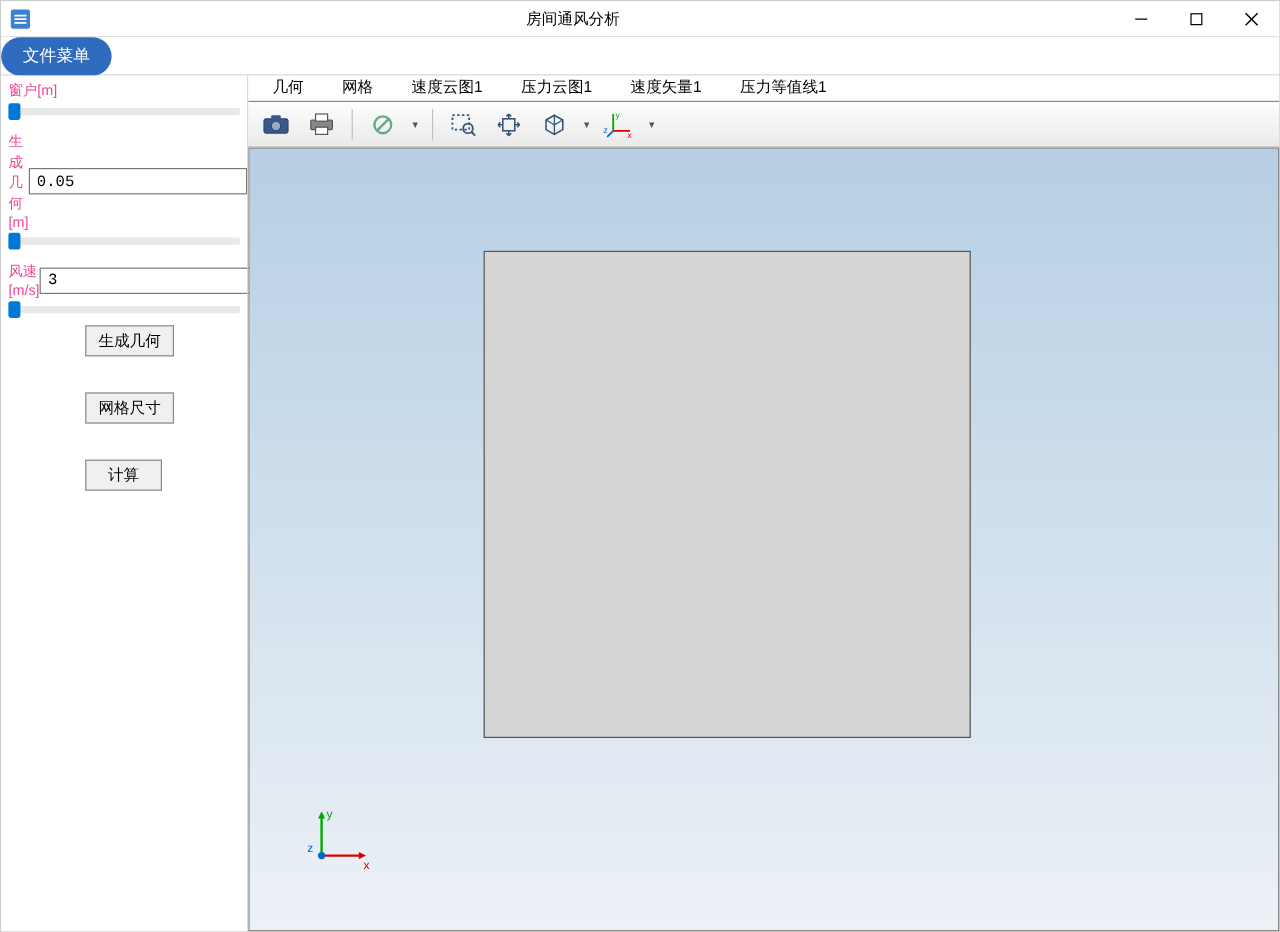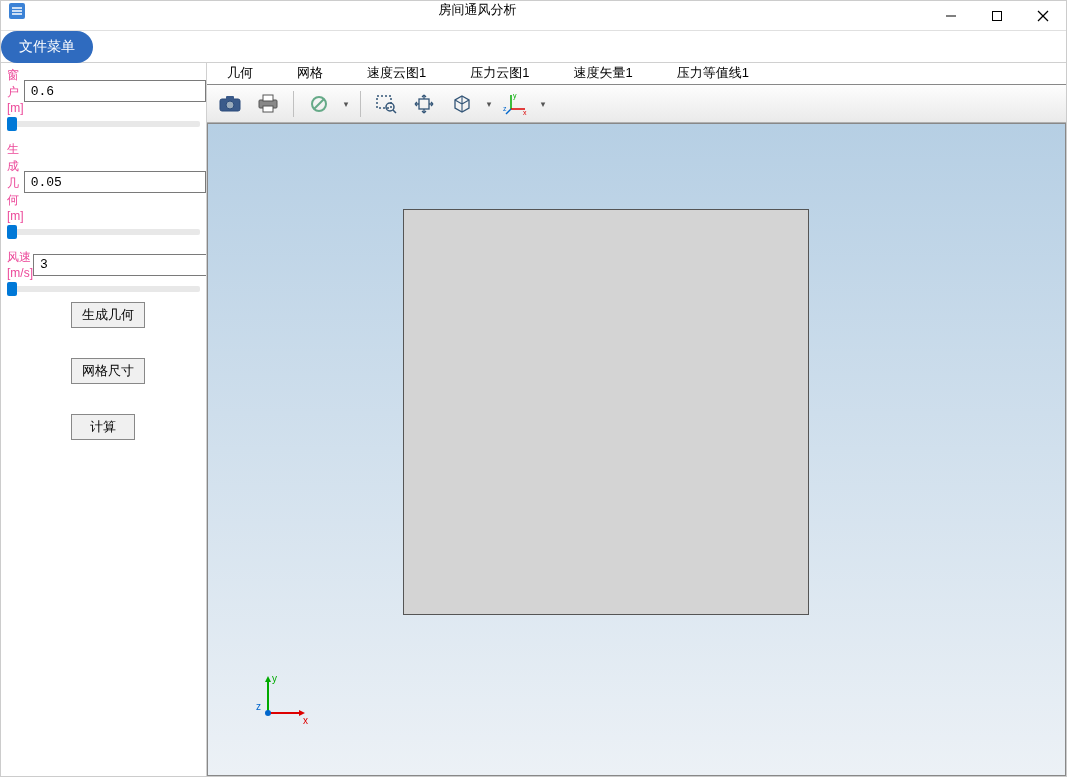--- a/index.html
+++ b/index.html
@@ -1,35 +1,35 @@
 <!DOCTYPE html>
 <html><head>
 <meta charset="utf-8">
 <style>
 * { box-sizing: border-box; margin: 0; padding: 0; }
 body { font-family: "Microsoft YaHei", "SimSun", Arial, sans-serif; font-size: 13px; background: #f0f0f0; overflow: hidden; width: 1067px; height: 777px; }
 .window { width: 1067px; height: 777px; background: #fff; display: flex; flex-direction: column; border: 1px solid #ccc; }
-.titlebar { height: 30px; display: flex; background: #fff; border-bottom: 1px solid #e0e0e0; }
+.titlebar { height: 30px; display: flex; align-items: center; background: #fff; border-bottom: 1px solid #e0e0e0; }
 .titlebar-icon { width: 20px; height: 20px; margin-left: 6px; display: flex; align-items: center; justify-content: center; }
 .titlebar-title { flex: 1; text-align: center; font-size: 13px; color: #000; }
 .sysbtns { display: flex; }
 .sysbtn { width: 46px; height: 30px; display: flex; align-items: center; justify-content: center; cursor: pointer; }
 .menu-row { height: 32px; background: #fff; display: flex; align-items: flex-start; border-bottom: 1px solid #d0d0d0; }
 .file-menu-btn { background: #2f6bbf; color: #fff; padding: 6px 18px; font-size: 14px; cursor: pointer; height: 32px; display: flex; align-items: center; border-radius: 16px; }
 .body-area { flex: 1; display: flex; }
 .sidebar { width: 205px; background: #fff; padding: 0; display: flex; flex-direction: column; }
 .param-row { display: flex; align-items: center; padding: 2px 4px; margin-top: 2px; }
 .param-label { width: 70px; font-size: 12px; color: #ec4899; padding-left: 2px; }
 .param-input { flex: 1; height: 22px; border: 1px solid #7a7a7a; padding: 0 6px; font-size: 13px; font-family: "Courier New", monospace; }
 .slider-track { height: 6px; margin: 4px 6px 10px 6px; background: #e8e8e8; border-radius: 2px; position: relative; }
 .slider-thumb { position: absolute; left: 0; top: -4px; width: 10px; height: 14px; background: #0078d7; border-radius: 2px; }
 .action-btns { padding-left: 70px; }
 .action-btn { display: block; margin-bottom: 30px; padding: 3px 10px; background: #f0f0f0; border: 1px solid #888; cursor: pointer; font-size: 13px; min-width: 64px; text-align: center; }
 .main { flex: 1; display: flex; flex-direction: column; border-left: 1px solid #d0d0d0; }
-.tabs { height: 22px; display: flex; align-items: flex-end; background: #fff; border-bottom: 1px solid #888; padding-left: 10px; gap: 24px; }
+.tabs { height: 22px; display: flex; align-items: flex-end; background: #fff; border-bottom: 1px solid #888; padding-left: 10px; gap: 12px; }
 .tab { padding: 2px 10px; font-size: 13px; cursor: pointer; color: #000; }
 .toolbar { height: 38px; background: linear-gradient(#fdfdfd, #eaeaea); border-bottom: 1px solid #b0b0b0; display: flex; align-items: center; padding: 0 6px; gap: 4px; }
 .tool-btn { width: 34px; height: 30px; display: flex; align-items: center; justify-content: center; border: 1px solid transparent; border-radius: 3px; cursor: pointer; }
 .tool-sep { width: 1px; height: 26px; background: #c0c0c0; margin: 0 4px; }
 .tool-dd { width: 12px; display: flex; align-items: center; justify-content: center; color: #555; font-size: 9px; }
 .viewport { flex: 1; position: relative; background: linear-gradient(#b6cfe4, #ecf1f6); border: 1px solid #888; margin: 0; }
 .geom-box { position: absolute; left: 195px; top: 85px; width: 406px; height: 406px; background: #d4d4d4; border: 1px solid #555; }
 .axis-main { position: absolute; left: 45px; bottom: 44px; }
 </style>
 </head>
@@ -65,21 +65,20 @@
   </div>
 
   <div class="menu-row">
     <div class="file-menu-btn">文件菜单</div>
   </div>
 
   <div class="body-area">
     <div class="sidebar">
       <div class="param-row">
         <div class="param-label">窗户[m]</div>
-        <input class="param-input" value="0.6" style="">
       </div>
       <div class="slider-track">
           <div class="slider-thumb"></div>
         </div>
 
       <div class="param-row">
         <div class="param-label">生成几何[m]</div>
         <input class="param-input" value="0.05" style="">
       </div>
       <div class="slider-track">

